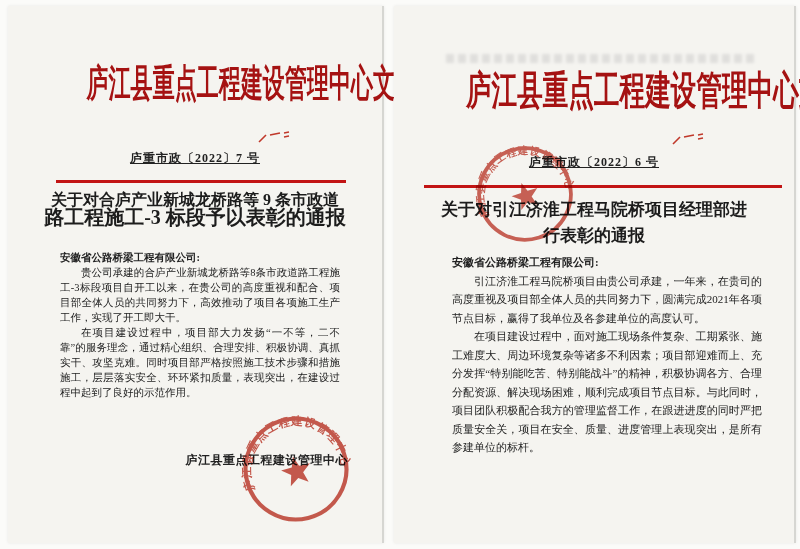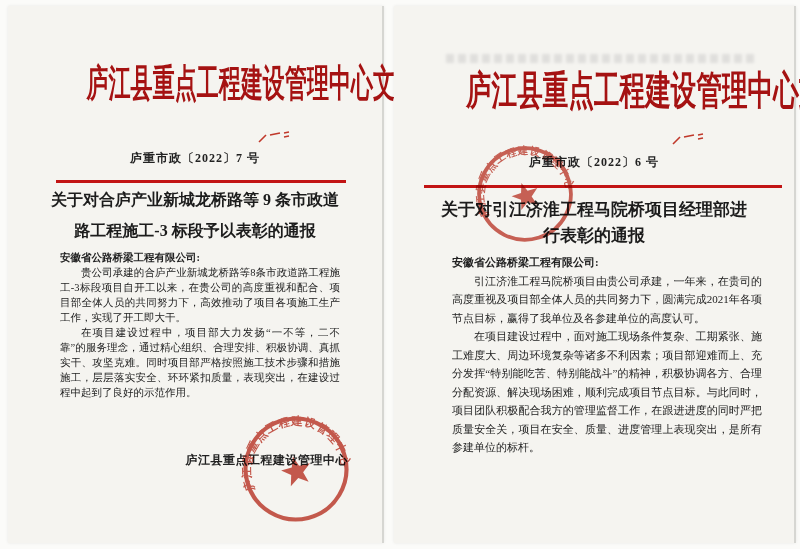--- a/index.html
+++ b/index.html
@@ -9,32 +9,32 @@
     box-shadow:0 0 3px rgba(0,0,0,.08);}
   .page-left{left:8px;width:374px;border-right:2px solid #d6d6d2;}
   .page-right{left:394px;width:400px;border-right:2px solid #d6d6d2;}
 
   .doc-header{position:absolute;left:0;width:100%;text-align:center;
     color:#a51212;font-weight:bold;white-space:nowrap;line-height:1.05;}
   .page-left .doc-header{top:58px;font-size:38px;transform:scaleX(.58);}
   .page-right .doc-header{top:64px;font-size:40px;transform:scaleX(.64);}
 
   .doc-number{position:absolute;left:0;width:100%;text-align:center;
-    font-size:12px;font-weight:bold;color:#222;letter-spacing:1px;}
+    font-size:12px;font-weight:bold;color:#222;letter-spacing:1px;text-decoration:underline;}
   .page-left .doc-number{top:144px;}
   .page-right .doc-number{top:148px;}
 
   .red-rule{position:absolute;height:3px;background:#c21414;}
   .page-left .red-rule{top:174px;left:48px;right:36px;}
   .page-right .red-rule{top:179px;left:30px;right:12px;}
 
   .doc-title{position:absolute;left:10px;right:10px;text-align:center;
     font-weight:bold;color:#1c1c1c;}
   .page-left .t1{top:184px;font-size:16px;}
-  .page-left .t2{top:215px;font-size:16px;}
+  .page-left .t2{top:198px;font-size:20px;}
   .page-right .t1{top:192px;font-size:17px;}
   .page-right .t2{top:218px;font-size:17px;}
 
   .doc-body{position:absolute;color:#222;text-align:justify;}
   .page-left .doc-body{top:244px;left:52px;right:42px;font-size:10.5px;line-height:15px;}
   .page-right .doc-body{top:247px;left:58px;right:32px;font-size:11px;line-height:18.5px;}
   .salutation{font-weight:bold;margin:0 0 0 0;}
   .doc-body p.para{margin:0;text-indent:2em;}
 
   .closing{position:absolute;right:34px;top:446px;text-align:center;color:#222;}

